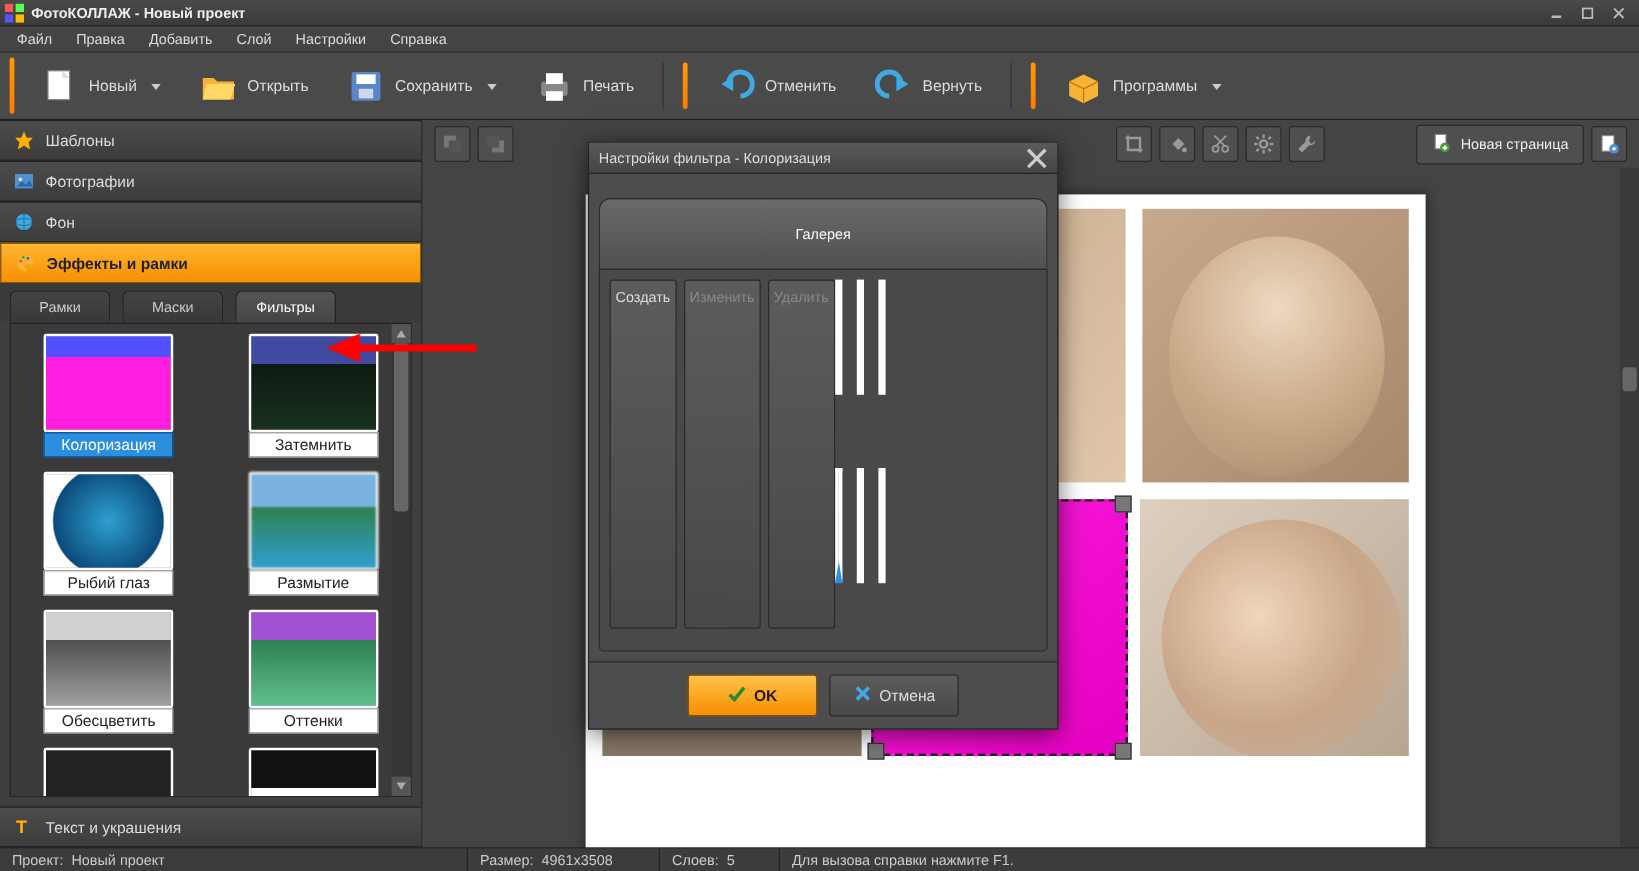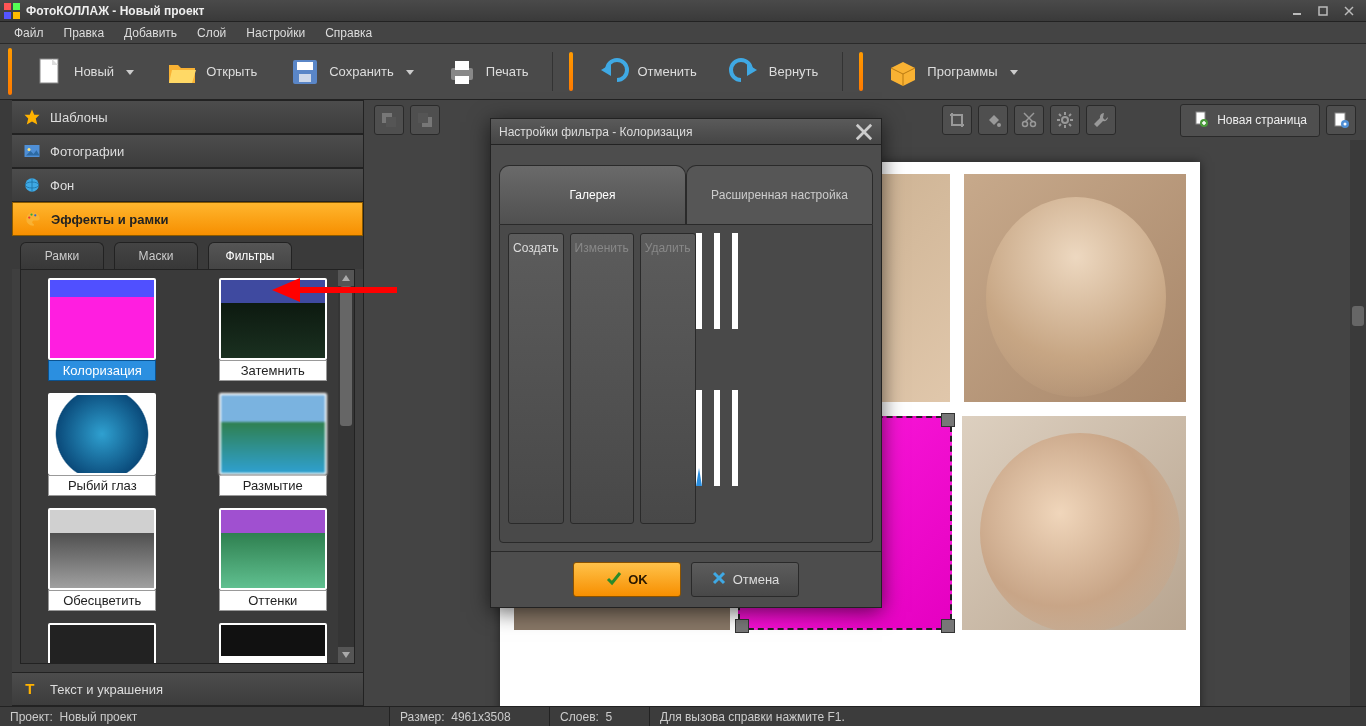--- a/index.html
+++ b/index.html
@@ -23,21 +23,21 @@
 .toolbar .lborder { width: 4px; background: linear-gradient(#ff9a00,#ff7a00); border-radius: 2px; }
 .tb-btn { display: flex; align-items: center; gap: 8px; padding: 4px 10px; border-radius: 4px; cursor: pointer; }
 .tb-btn .ic { width: 32px; height: 32px; display: flex; align-items: center; justify-content: center; }
 .tb-btn .ic svg { width: 32px; height: 32px; }
 .tb-btn .lbl { color: #ddd; font-size: 13px; }
 .tb-btn .caret { margin-left: 4px; }
 .tb-sep { width: 1px; background: #333; margin: 4px 2px; }
 .tb-sep-orange { width: 4px; background: linear-gradient(#ff9a00,#ff7a00); border-radius: 2px; margin: 4px 2px; }
 
 
-.main { display: flex; height: calc(100% - 22px - 22px - 56px - 20px); padding-left: 12px; }
+.main { display: flex; height: calc(100% - 22px - 22px - 56px - 20px); }
 .sidebar { width: 352px; background: #3f3f3f; border-right: 1px solid #222; display: flex; flex-direction: column; }
 .accordion-item { height: 34px; display: flex; align-items: center; padding: 0 10px; gap: 8px; background: linear-gradient(#4c4c4c,#3c3c3c); border: 1px solid #222; border-left: none; border-right: none; cursor: pointer; font-size: 13px; }
 .accordion-item .aicon { width: 20px; height: 20px; display: flex; align-items: center; justify-content: center; }
 .accordion-item.active { background: linear-gradient(#ffb62e,#f78f00); color: #222; border: 1px solid #8a5a00; font-weight: bold; }
 
 
 .subtabs { display: flex; padding: 6px 8px 0 8px; gap: 11px; background: #3a3a3a; }
 .subtab { flex: 0 0 auto; min-width: 84px; text-align: center; padding: 6px 16px; background: linear-gradient(#444,#383838); border: 1px solid #222; border-bottom: none; border-top-left-radius: 6px; border-top-right-radius: 6px; margin-right: -1px; cursor: pointer; color: #ccc; }
 .subtab.sel { background: linear-gradient(#555,#454545); color: #fff; position: relative; z-index: 2; }
 
@@ -465,21 +465,20 @@
       <span class="spacer"></span>
       <span class="close">
           <svg viewBox="0 0 10 10">
             <line x1="1" y1="1" x2="9" y2="9" stroke="#ccc" stroke-width="1.5"></line>
             <line x1="9" y1="1" x2="1" y2="9" stroke="#ccc" stroke-width="1.5"></line>
           </svg>
         </span>
     </div>
     <div class="dialog-tabs">
       <div class="dtab sel">Галерея</div>
-      <div class="dtab">Расширенная настройка</div>
     </div>
     <div class="dialog-body">
       <div class="dbuttons">
         <div class="dbtn">Создать</div>
         <div class="dbtn disabled">Изменить</div>
         <div class="dbtn disabled">Удалить</div>
       </div>
       <div class="dgrid">
         <div class="dthumb">
             <div class="tint" style="background:radial-gradient(circle at 50% 55%, rgba(255,255,255,0.15) 0%, transparent 55%), #2040ff"></div>

